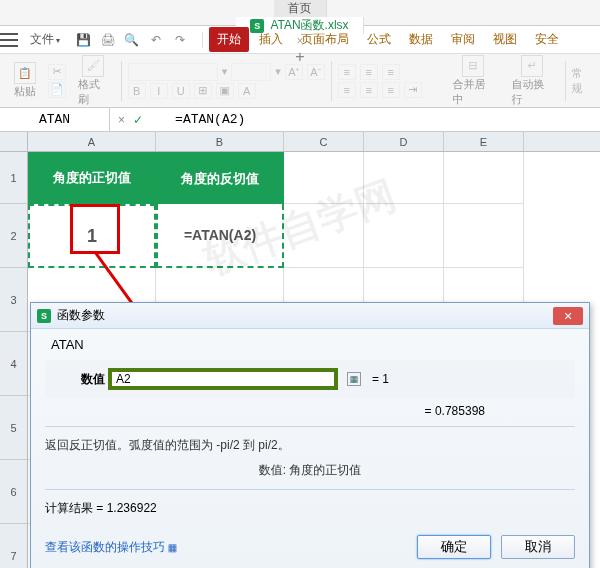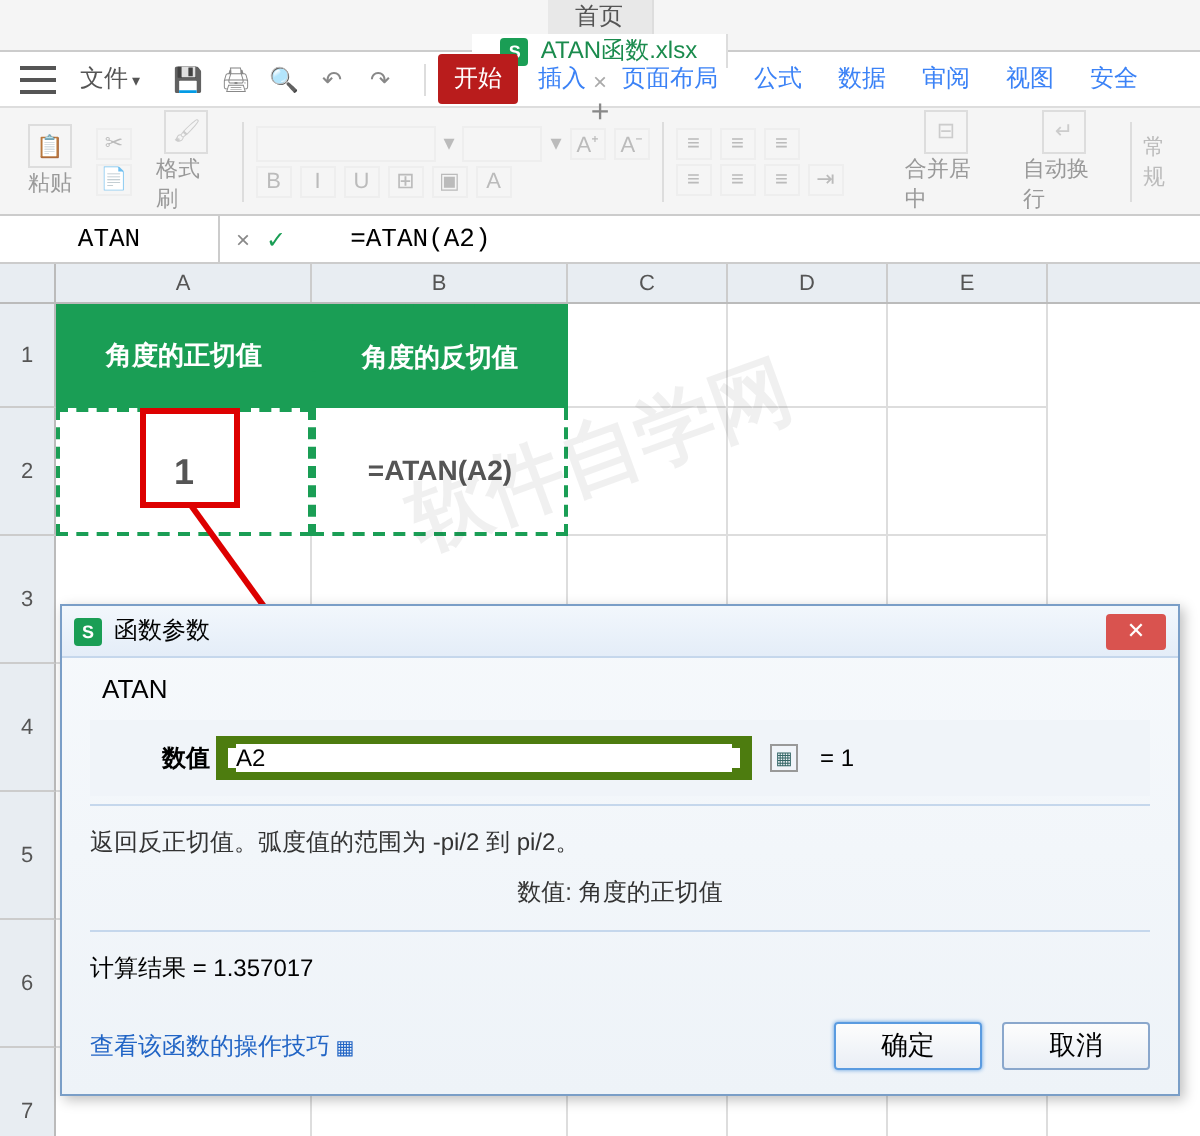--- a/index.html
+++ b/index.html
@@ -8,29 +8,29 @@
 
 .titlebar { height: 26px; background: #f5f5f5; display: flex; align-items: center; border-bottom: 1px solid #ccc; flex-direction: column; }
 .title-tab { height: 100%; padding: 0 14px; display: flex; align-items: center; gap: 6px; border-right: 1px solid #ddd; }
 .title-tab.home { background: #e8e8e8; color: #555; }
 .title-tab.active { background: #fff; color: #1a8b4d; }
 .app-icon { width: 14px; height: 14px; background: #1a9e55; color: #fff; display: flex; align-items: center; justify-content: center; font-size: 9px; font-weight: bold; border-radius: 2px; }
 .tab-close { width: 20px; text-align: center; color: #aaa; }
 .tab-plus { width: 30px; text-align: center; color: #888; font-size: 16px; }
 
 
-.menurow { height: 28px; display: flex; align-items: center; padding: 0 10px; gap: 2px; border-bottom: 1px solid #ddd; background: #fff; }
+.menurow { height: 28px; display: flex; align-items: center; padding: 0 0; gap: 2px; border-bottom: 1px solid #ddd; background: #fff; }
 .hamburger { width: 18px; height: 14px; display: flex; flex-direction: column; justify-content: space-between; margin-right: 4px; }
 .hamburger span { height: 2px; background: #555; }
 .menu-file { color: #555; padding: 2px 6px; }
 .menu-file::after { content: "▾"; font-size: 8px; margin-left: 2px; }
 .menu-icons { display: flex; gap: 8px; padding: 0 8px; color: #888; }
 .menu-icon { width: 16px; height: 16px; display: flex; align-items: center; justify-content: center; }
 .menu-sep { width: 1px; height: 16px; background: #ddd; margin: 0 4px; }
-.ribbon-tab { padding: 4px 8px; color: #3b82f6; }
+.ribbon-tab { padding: 4px 8px; color: #a16207; }
 .ribbon-tab.active { background: #b91c1c; color: #fff; border-radius: 2px; }
 
 
 .ribbon { height: 54px; background: #f5f5f5; border-bottom: 1px solid #ccc; display: flex; align-items: center; padding: 4px 8px; gap: 6px; overflow: hidden; }
 .ribbon-btn { display: flex; flex-direction: column; align-items: center; font-size: 11px; color: #999; padding: 2px 6px; }
 .ribbon-btn .ic { width: 22px; height: 22px; border: 1px solid #ddd; display: flex; align-items: center; justify-content: center; color: #ccc; }
 .rsep { width: 1px; height: 40px; background: #ddd; }
 .ribbon-row { display: flex; flex-direction: column; gap: 2px; }
 .ribbon-mini { display: flex; gap: 4px; align-items: center; color: #bbb; font-size: 11px; }
 .ribbon-mini .m { width: 18px; height: 16px; border: 1px solid #eee; display: flex; align-items: center; justify-content: center; }
@@ -68,21 +68,21 @@
 
 
 .dialog { position: absolute; left: 30px; top: 302px; width: 560px; background: linear-gradient(#f6f9fc,#eef3f8); border: 1px solid #7a9ec7; box-shadow: 2px 2px 6px rgba(0,0,0,0.25); font-size: 12px; }
 .dlg-title { height: 26px; display: flex; align-items: center; padding: 0 6px; background: linear-gradient(#f2f7fc,#e4edf8); border-bottom: 1px solid #c5d7ec; }
 .dlg-title .app-icon { margin-right: 6px; }
 .dlg-close { margin-left: auto; width: 30px; height: 18px; background: #d9534f; color: #fff; border-radius: 2px; text-align: center; line-height: 18px; font-size: 11px; }
 .dlg-body { padding: 6px 14px 10px; }
 .dlg-fn { font-family: Arial; font-size: 13px; margin: 2px 0 8px 6px; }
 .param-row { background: #f0f4f9; padding: 8px 10px; display: flex; align-items: center; gap: 3px; margin-bottom: 4px; }
 .param-label { width: 50px; text-align: right; font-weight: bold; }
-.param-input-wrap { display: flex; align-items: center; border: 6px solid #4d7c0f; background: #fff; width: 268px; height: 22px; padding: 0 4px; }
+.param-input-wrap { display: flex; align-items: center; border: 4px solid #4d7c0f; background: #fff; width: 230px; height: 22px; padding: 0 4px; }
 .param-input { border: 0; outline: none; flex: 1; font-size: 12px; }
 .pick-icon { width: 14px; height: 14px; border: 1px solid #999; display: flex; align-items: center; justify-content: center; font-size: 9px; color: #366; margin-left: 6px; }
 .eq-val { margin-left: 8px; }
 .result-row { text-align: right; padding: 2px 90px 8px 0; }
 .desc { border-top: 1px solid #c5d7ec; border-bottom: 1px solid #c5d7ec; padding: 10px 0; color: #333; }
 .desc-sub { text-align: center; padding: 8px 0 0; }
 .calc { padding: 10px 0 0; }
 .dlg-foot { display: flex; align-items: center; padding: 8px 14px 12px; }
 .help-link { color: #2265c5; cursor: pointer; }
 .help-link::after { content: " ▦"; font-size: 10px; }
@@ -296,25 +296,26 @@
   <div class="dlg-body">
     <div class="dlg-fn">ATAN</div>
     <div class="param-row">
       <div class="param-label">数值</div>
       <div class="param-input-wrap">
         <input class="param-input" value="A2" style="">
       </div>
       <div class="pick-icon">▦</div>
       <div class="eq-val">= 1</div>
     </div>
+    <div class="result-row">= 0.785398</div>
     <div class="desc">
       <div>返回反正切值。弧度值的范围为 -pi/2 到 pi/2。</div>
       <div class="desc-sub">数值:  角度的正切值</div>
     </div>
-    <div class="calc">计算结果  = 1.357017</div>
+    <div class="calc">计算结果  = 1.236922</div>
   </div>
   <div class="dlg-foot">
     <span class="help-link">查看该函数的操作技巧</span>
     <div class="dlg-buttons">
       <button class="dlg-btn primary">确定</button>
       <button class="dlg-btn">取消</button>
     </div>
   </div>
 </div>
 

